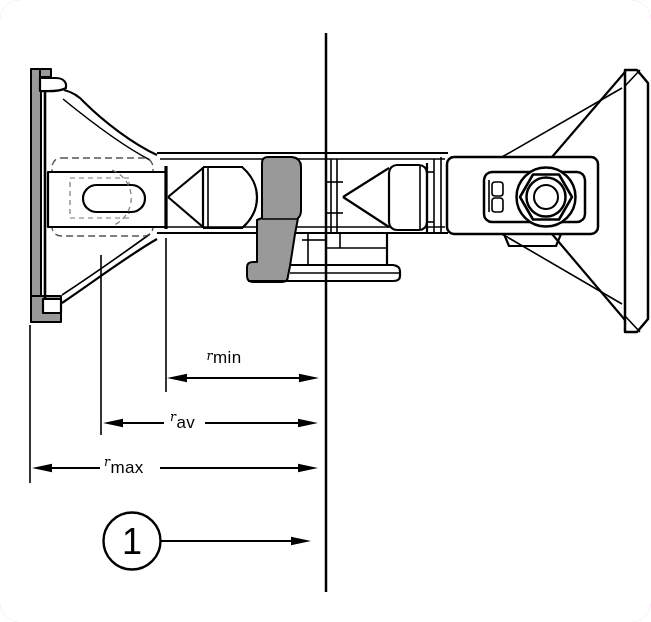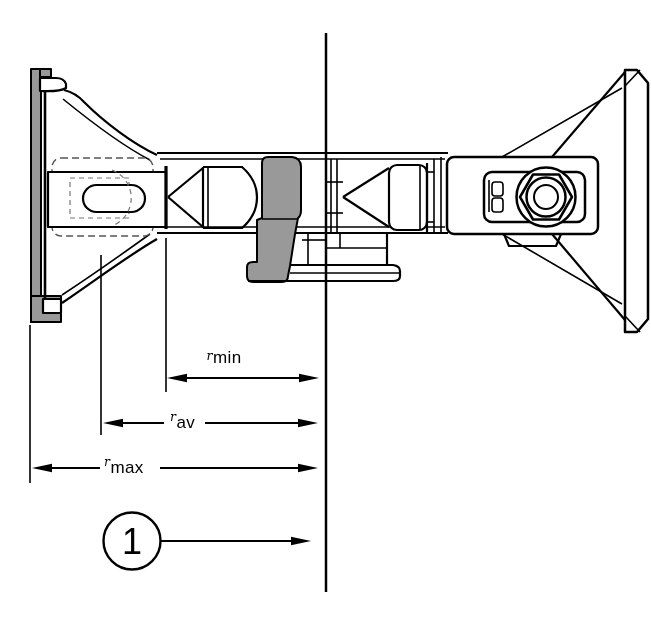--- a/index.html
+++ b/index.html
@@ -1,17 +1,17 @@
 <!DOCTYPE html>
 <html><head>
 <meta charset="utf-8">
 <style>
   html,body{margin:0;padding:0;background:#fff;}
   .stage{position:relative;width:651px;height:622px;background:#f0abfc;overflow:hidden;
-         font-family:"Liberation Sans", sans-serif;}
+         font-family:"Liberation Sans", sans-serif;border-radius:20px;}
   svg{display:block;}
   .ln  {fill:none;stroke:#000;stroke-width:2.2;stroke-linecap:butt;stroke-linejoin:round;}
   .ln15{fill:none;stroke:#000;stroke-width:1.6;stroke-linejoin:round;}
   .ln3 {fill:none;stroke:#000;stroke-width:3.2;}
   .dash{fill:none;stroke:#555;stroke-width:1.4;stroke-dasharray:7 4;}
   .dash2{fill:none;stroke:#777;stroke-width:1.2;stroke-dasharray:5 4;}
   .white{fill:#fff;stroke:#000;stroke-width:2.2;stroke-linejoin:round;}
   .white25{fill:#fff;stroke:#000;stroke-width:2.5;stroke-linejoin:round;}
   .grayfill{stroke:#000;stroke-width:2;stroke-linejoin:round;}
   .dim{fill:none;stroke:#000;stroke-width:1.9;}

